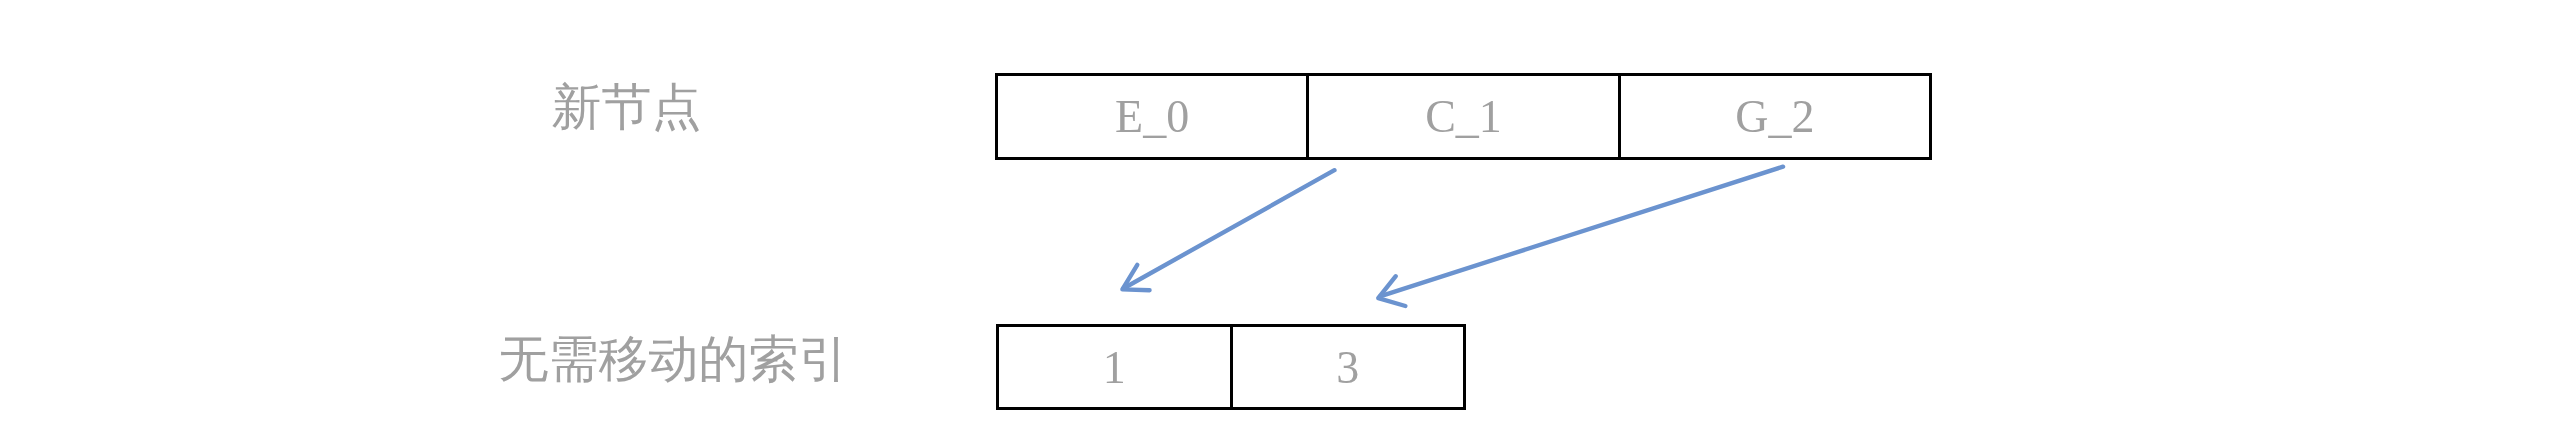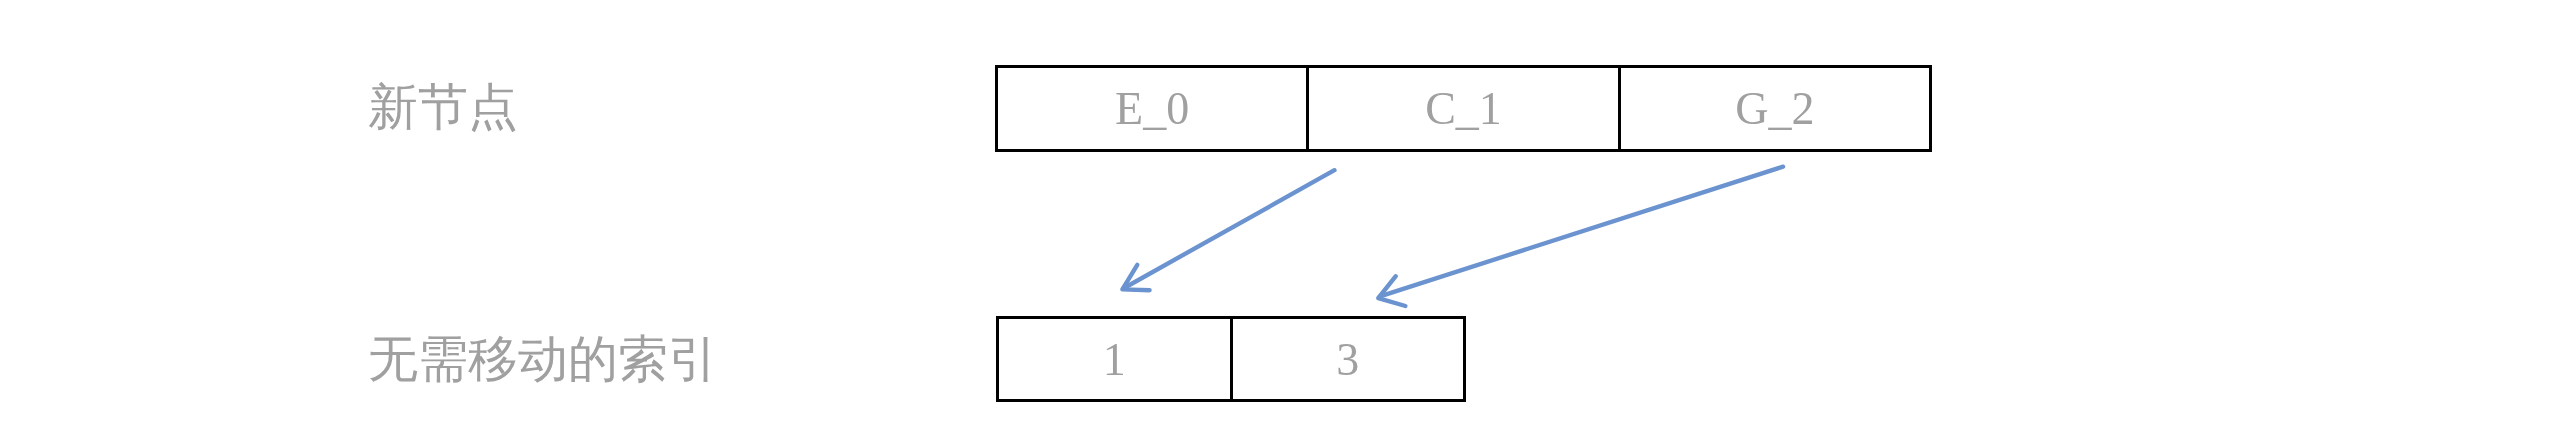--- a/index.html
+++ b/index.html
@@ -6,35 +6,36 @@
   .canvas {
     position: relative;
     width: 2576px;
     height: 428px;
     background: #ffffff;
     overflow: hidden;
     font-family: "Liberation Serif", "DejaVu Serif", serif;
   }
   .row-label {
     position: absolute;
-    text-align: left;
+    text-align: center;
     color: #a0a0a0;
     font-size: 50px;
     line-height: 53px;
     letter-spacing: 0px;
     white-space: nowrap;
   }
   .label-top    { left: 368px; width: 517px; top: 81px; }
   .label-bottom { left: 368px; width: 611px; top: 333px; }
   .box-row {
     position: absolute;
     display: flex;
     box-sizing: border-box;
     border: 3.5px solid #000000;
     background: #ffffff;
+    margin-top: 8px;
   }
   .top-boxes    { left: 995px; top: 65px;  width: 937px; height: 87px; }
   .bottom-boxes { left: 996px; top: 316px; width: 470px;  height: 86px; }
   .cell {
     flex: 1 1 0;
     display: flex;
     align-items: center;
     justify-content: center;
     color: #a0a0a0;
     font-size: 46px;

